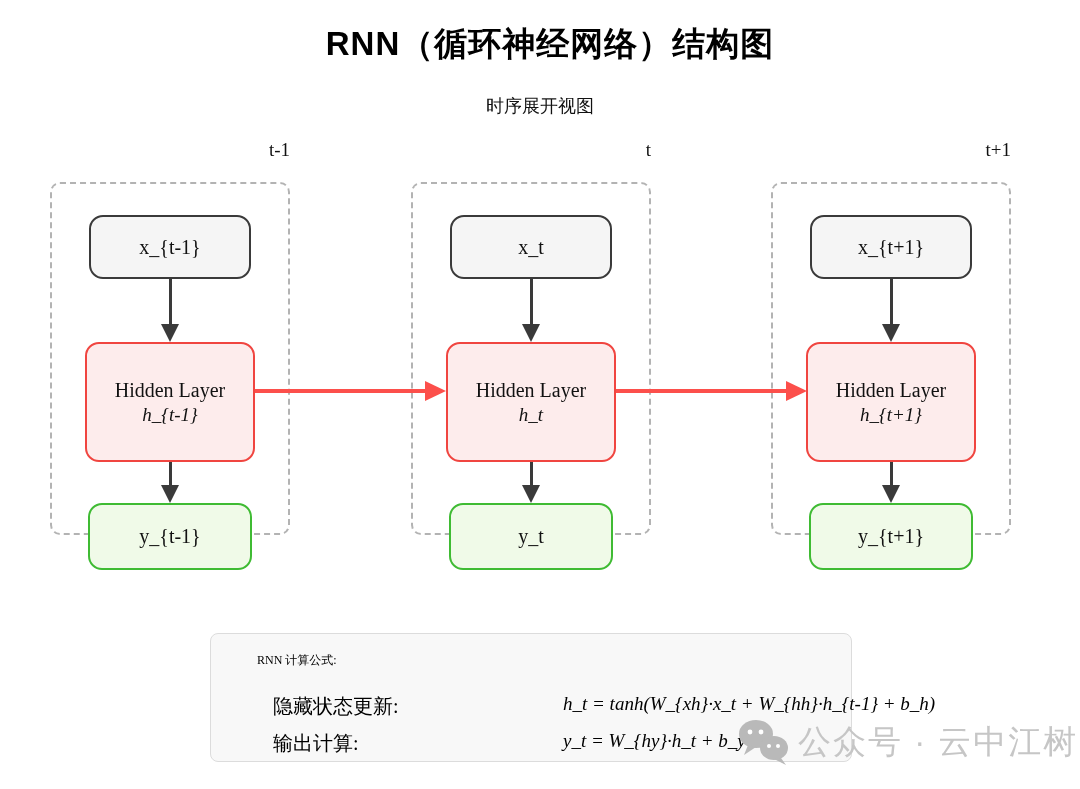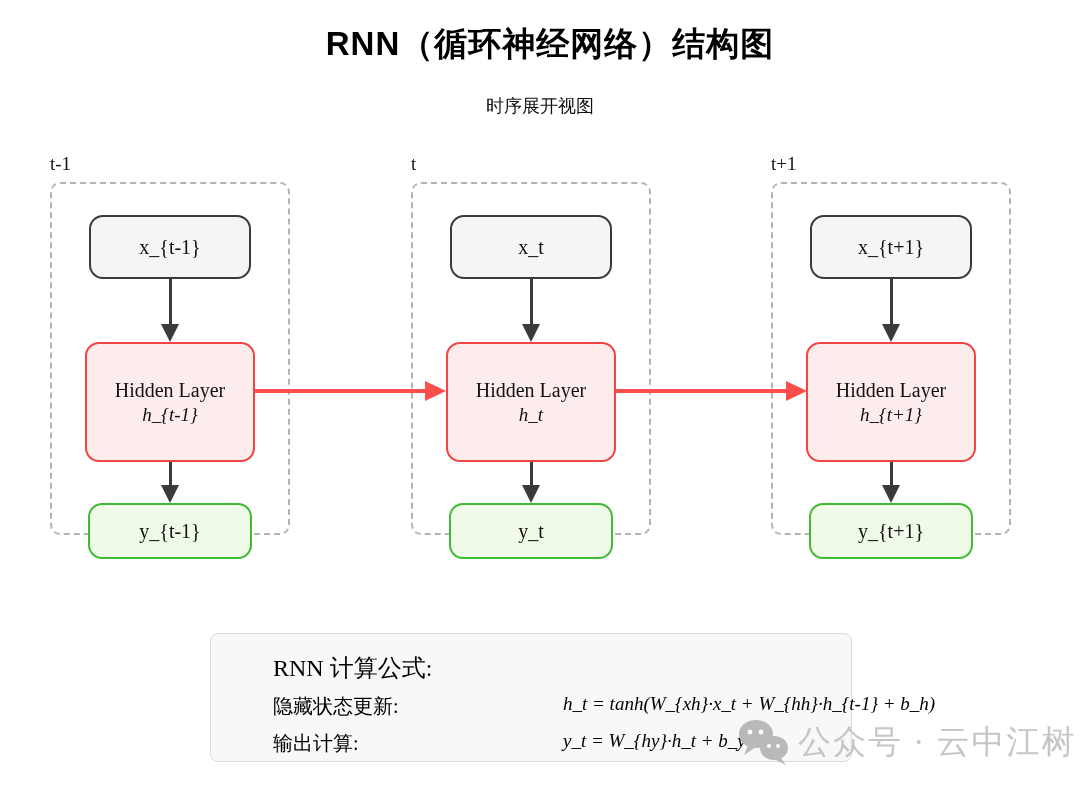--- a/index.html
+++ b/index.html
@@ -13,41 +13,41 @@
     font-family:"Liberation Sans","DejaVu Sans",sans-serif;
     padding-left:10px;
   }
   .subtitle{
     position:absolute;top:94px;left:0;width:1080px;text-align:center;
     font-size:18px;color:#111;
   }
   
   .col{position:absolute;top:138px;width:240px;height:435px;}
   .col.c1{left:50px;} .col.c2{left:411px;} .col.c3{left:771px;}
-  .time-label{position:absolute;top:15px;left:0;width:100%;text-align:left;font-size:19px;color:#111;}
+  .time-label{position:absolute;top:1px;left:0;width:100%;text-align:right;font-size:19px;color:#111;}
   .dashed-frame{
     position:absolute;top:44px;left:0;width:236px;height:349px;
     border:2px dashed #b3b3b3;border-radius:10px;
   }
   .node{
     position:absolute;box-sizing:border-box;text-align:center;
     display:flex;flex-direction:column;justify-content:center;align-items:center;
     border-radius:14px;font-size:20px;z-index:2;background:#fff;
   }
   .node.input{
     top:77px;left:39px;width:162px;height:64px;
     background:#f5f5f5;border:2.5px solid #3a3a3a;
   }
   .node.hidden{
     top:204px;left:35px;width:170px;height:120px;
     background:#fdecec;border:2.5px solid #f04540;line-height:1.3;
   }
   .node.hidden .var{font-style:italic;font-size:19px;}
   .node.output{
-    top:365px;left:38px;width:164px;height:56px;
+    top:365px;left:38px;width:164px;height:67px;
     background:#f0fae8;border:2.5px solid #3fbb33;
   }
   
   .varrow-line{position:absolute;left:118.5px;width:3px;background:#3a3a3a;z-index:1;}
   .varrow-head{
     position:absolute;left:111px;width:0;height:0;z-index:1;
     border-left:9px solid transparent;border-right:9px solid transparent;
     border-top:18px solid #3a3a3a;
   }
   .a1-line{top:141px;height:48px;} .a1-head{top:186px;}
@@ -59,31 +59,31 @@
     border-top:10px solid transparent;border-bottom:10px solid transparent;
     border-left:21px solid #fc4f4b;
   }
   .ra1-line{left:255px;width:171px;} .ra1-head{left:425px;}
   .ra2-line{left:616px;width:171px;} .ra2-head{left:786px;}
   
   .formula-panel{
     position:absolute;left:210px;top:633px;width:640px;height:127px;
     background:#f8f8f8;border:1px solid #dcdcdc;border-radius:8px;z-index:1;
   }
-  .f-heading{position:absolute;left:62px;top:18px;font-size:24px;color:#000;white-space:nowrap;}
+  .f-heading{position:absolute;left:46px;top:18px;font-size:12px;color:#000;white-space:nowrap;}
   .f-row{position:absolute;left:62px;white-space:nowrap;font-size:20px;}
   .f-row.r1{top:59px;} .f-row.r2{top:96px;}
   .f-label{display:inline-block;min-width:228px;color:#000;}
   .f-math{position:absolute;left:290px;top:0;font-style:italic;font-size:19px;color:#000;white-space:nowrap;text-align:center;}
   
   .watermark{position:absolute;left:738px;top:718px;display:flex;align-items:center;z-index:5;}
   .wm-icon{width:52px;height:48px;flex:0 0 auto;}
   .wm-text{
     margin-left:8px;font-size:33px;color:#c6c6c6;letter-spacing:2px;white-space:nowrap;
-    font-family:Liberation Serif, serif;
+    font-family:Liberation Sans, sans-serif;
   }
 </style>
 </head>
 <body>
 
 <div id="canvas">
 
   <div class="title">RNN（循环神经网络）结构图</div>
   <div class="subtitle">时序展开视图</div>
 

